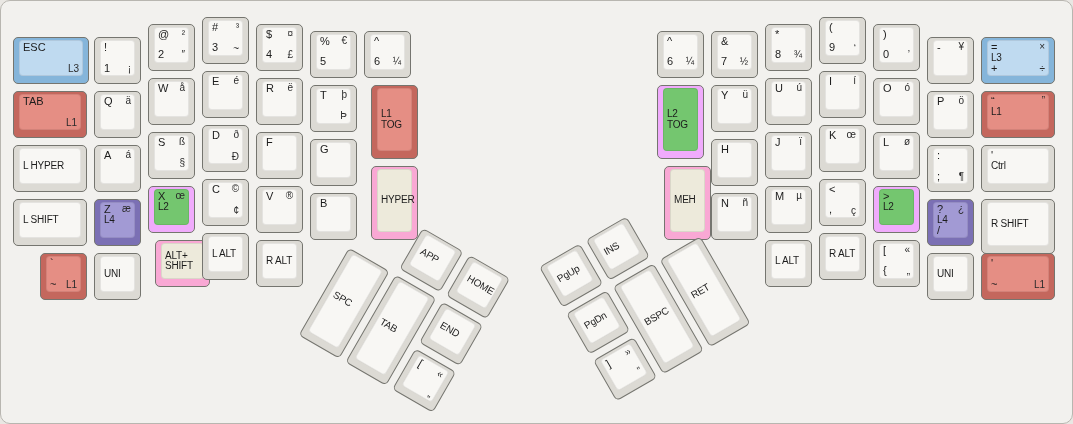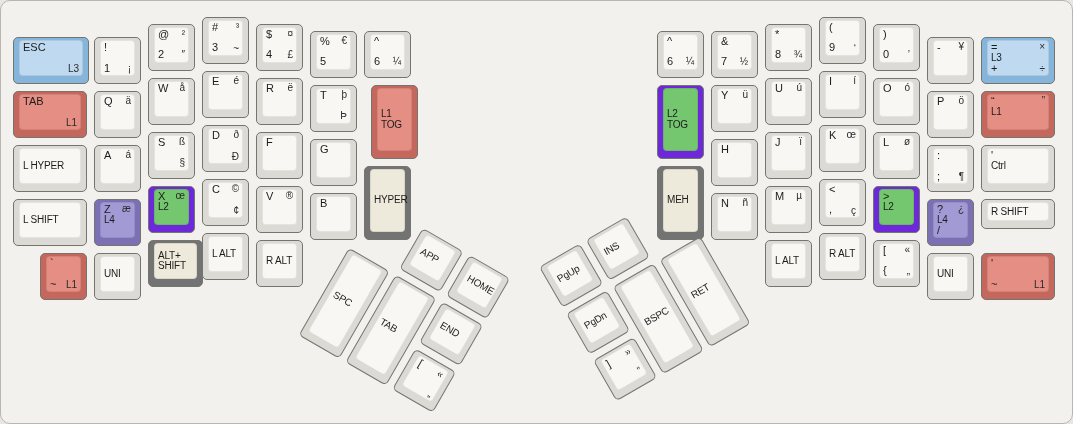--- a/index.html
+++ b/index.html
@@ -24,23 +24,23 @@
     border-radius:5px;
   }
   .key .cap {
     position:absolute; left:5px; right:5px; top:2px; bottom:7px;
     border-radius:4px;
     border:1px solid rgba(0,0,0,0.08);
   }
   .k-default { background:#dcdad4; } .k-default .cap { background:#f8f7f4; }
   .k-blue    { background:#85b5da; } .k-blue .cap    { background:#bfdaf0; }
   .k-red     { background:#c4675d; } .k-red .cap     { background:#e58e84; }
-  .k-green   { background:#6d28d9; } .k-green .cap   { background:#74c66f; }
+  .k-green   { background:#f0abfc; } .k-green .cap   { background:#74c66f; }
   .k-purple  { background:#7b70b4; } .k-purple .cap  { background:#a29ad4; }
-  .k-beige   { background:#737373; } .k-beige .cap   { background:#edeadb; }
+  .k-beige   { background:#f9a8d4;margin-left:7px; } .k-beige .cap   { background:#edeadb; }
   .lg {
     position:absolute;
     font-size:11px; line-height:1.05; color:#1c1c1c;
     white-space:normal;
   }
   .lg-tl { top:1px; left:3px; }
   .lg-tr { top:1px; right:3px; font-size:10px; color:#2a2a2a; }
   .lg-bl { bottom:1px; left:3px; }
   .lg-br { bottom:1px; right:3px; font-size:10px; color:#2a2a2a; }
   .lg-c  { top:50%; left:3px; right:2px; transform:translateY(-50%); font-size:10px; letter-spacing:-0.2px; }
@@ -408,21 +408,21 @@
         </div>
       </div>
       <div class="key k-purple" style="left: 270px; top: 182.25px; width: 47px; height: 47px;">
         <div class="cap">
           <span class="lg lg-tl">?</span>
           <span class="lg lg-tr">¿</span>
           <span class="lg lg-bl">/</span>
           <span class="lg lg-c">L4</span>
         </div>
       </div>
-      <div class="key k-default" style="left: 324px; top: 182.25px; width: 74px; height: 30px;">
+      <div class="key k-default" style="left: 324px; top: 182.25px; width: 74px; height: 55px;">
         <div class="cap">
           <span class="lg lg-c">R SHIFT</span>
         </div>
       </div>
       <div class="key k-default" style="left: 108px; top: 222.75px; width: 47px; height: 47px;">
         <div class="cap">
           <span class="lg lg-c">L ALT</span>
         </div>
       </div>
       <div class="key k-default" style="left: 162px; top: 216px; width: 47px; height: 47px;">

